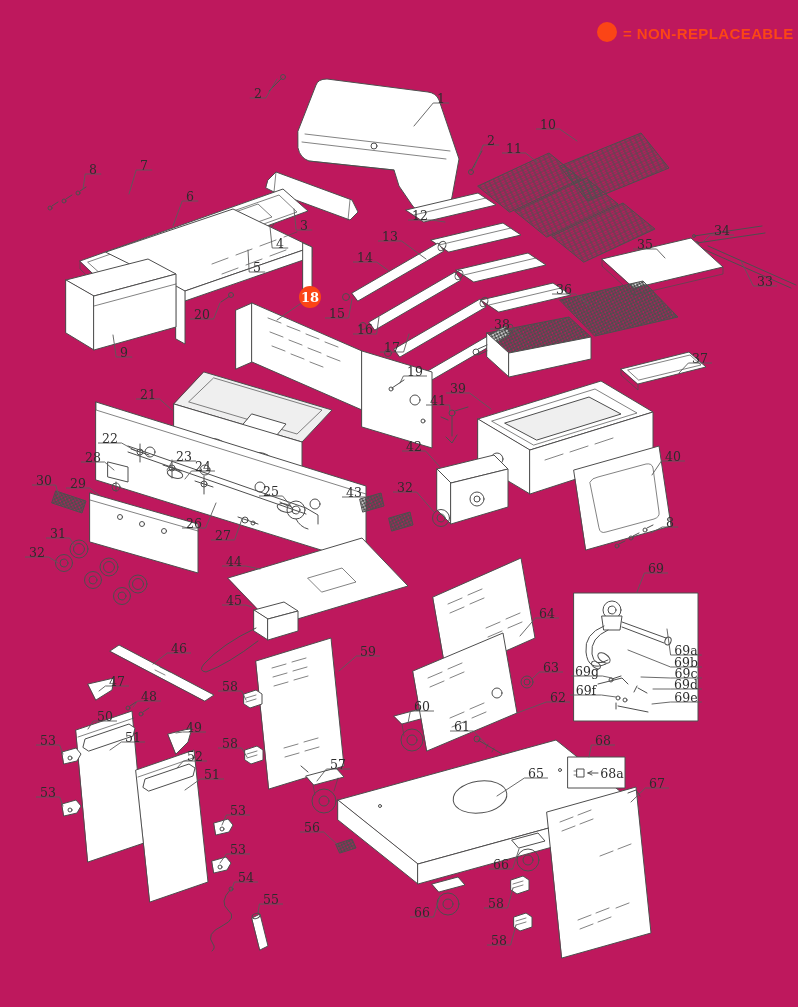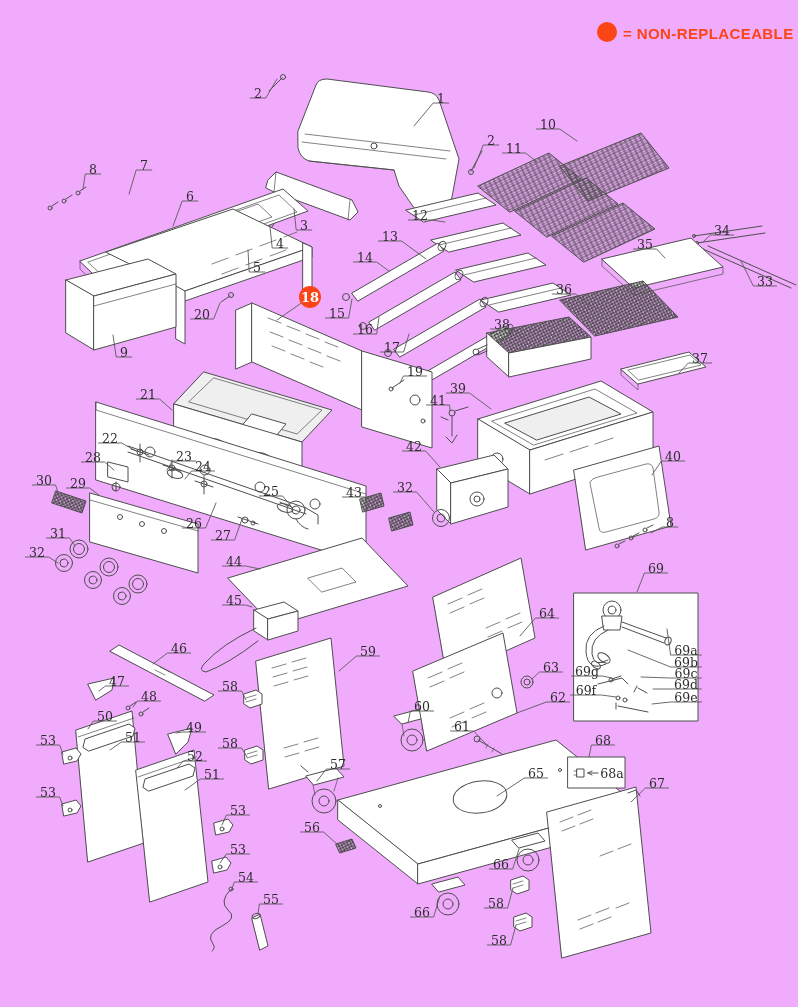--- a/index.html
+++ b/index.html
@@ -1,17 +1,17 @@
 <!DOCTYPE html>
 <html style="--accent: #fb4516;"><head>
 <meta charset="utf-8">
 <style>
   :root { --accent:#fb4516; }
   html,body { margin:0; padding:0; background:#fff; }
-  .stage { position:relative; width:798px; height:1007px; background:#f0abfc; overflow:hidden; }
+  .stage { position:relative; width:798px; height:1007px; background:#be185d; overflow:hidden; }
   svg { position:absolute; left:0; top:0; }
   svg path, svg line, svg circle, svg ellipse, svg rect, svg polyline {
     stroke:#4e4e4e; stroke-width:1; fill:none; stroke-linejoin:round; stroke-linecap:round;
   }
   .f { fill:#ffffff; }
   .s { fill:#efefef; }
   .g { fill:url(#bars); }
   .m { fill:url(#mesh); }
   .thin { stroke-width:.7; }
   .leader { stroke:#5a5a5a; stroke-width:.9; fill:none; }

